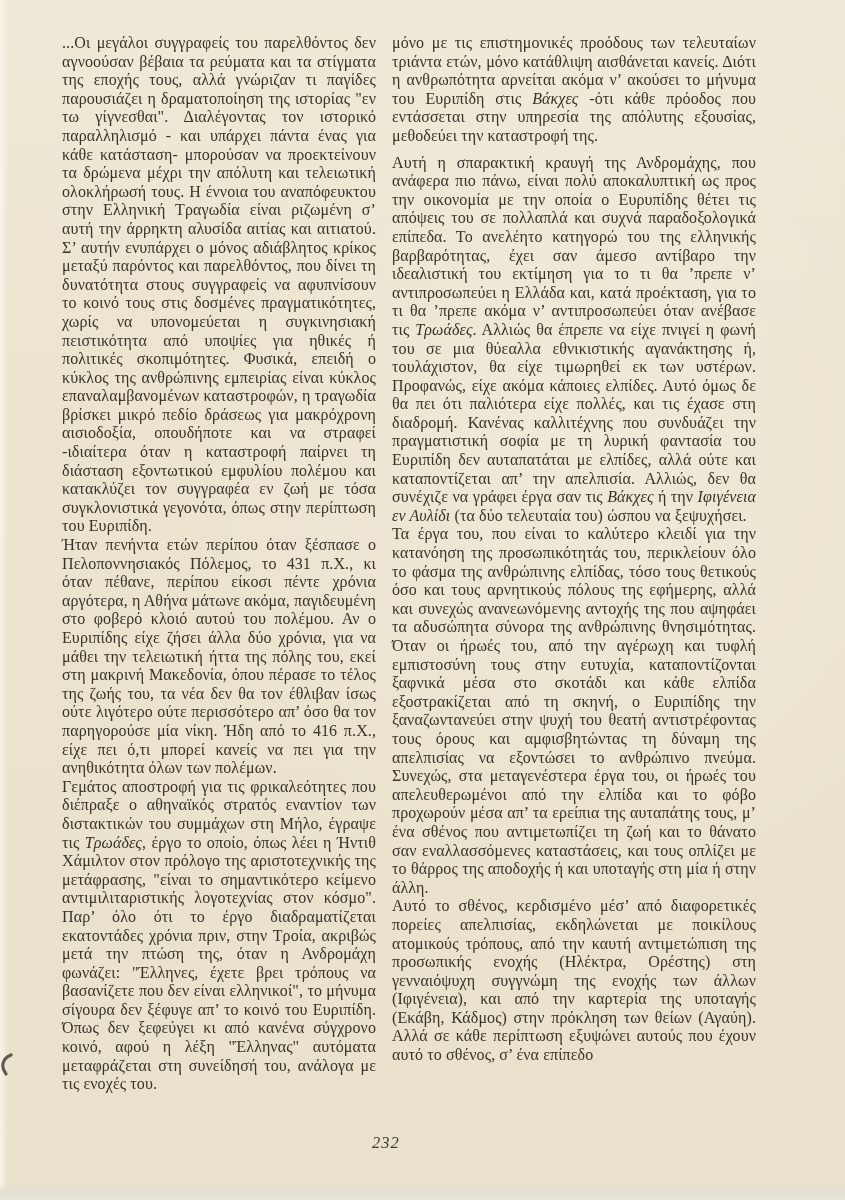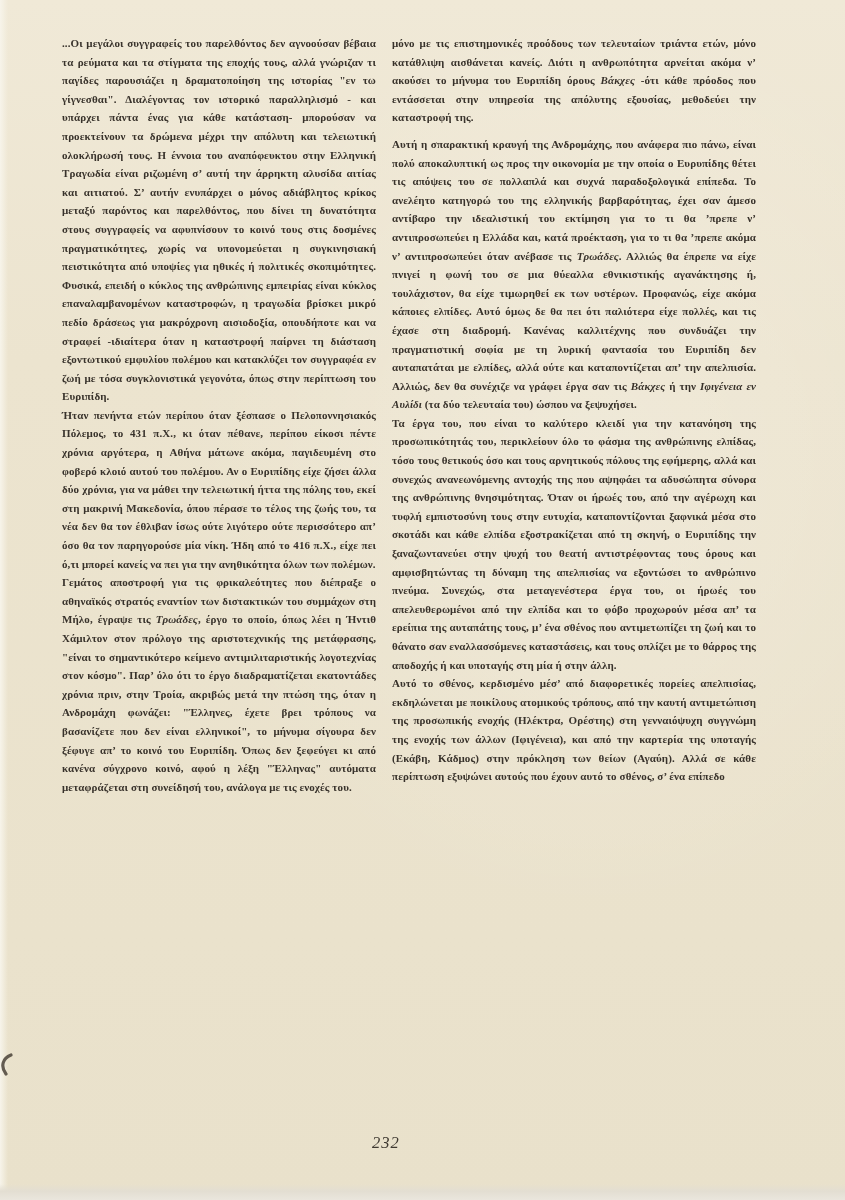--- a/index.html
+++ b/index.html
@@ -29,25 +29,24 @@
   .ink-mark{
     position:absolute;left:-2px;top:1053px;
   }
   .text-block{
     position:absolute;left:62px;top:34px;
     display:flex;
   }
   .col{
     text-align:justify;
     color:#38322b;
-    font-size:11px;
+    font-size:16px;
     line-height:18.6px;
     letter-spacing:0.1px;
     hyphens:auto;
-    font-weight:bold;
   }
   .col-left{width:314px;margin-right:16px;}
   .col-right{width:364px;}
   .para{margin:0;}
   .para.gap-after{margin-bottom:8px;}
   .it{font-style:italic;}
   .page-number{
     position:absolute;left:372px;top:1133px;
     font-style:italic;
     font-size:16.5px;
@@ -69,21 +68,21 @@
     </svg>
   </div>
 
   <div class="text-block">
     <div class="col col-left">
         <p class="para"><span class="">...Οι μεγάλοι συγγραφείς του παρελθόντος δεν αγνοούσαν βέβαια τα ρεύματα και τα στίγματα της εποχής τους, αλλά γνώριζαν τι παγίδες παρουσιάζει η δραματοποίηση της ιστορίας "εν τω γίγνεσθαι". Διαλέγοντας τον ιστορικό παραλληλισμό - και υπάρχει πάντα ένας για κάθε κατάσταση- μπορούσαν  να προεκτείνουν τα δρώμενα μέχρι την απόλυτη και τελειωτική ολοκλήρωσή τους. Η έννοια του αναπόφευκτου στην Ελληνική Τραγωδία είναι ριζωμένη σ’ αυτή την άρρηκτη αλυσίδα αιτίας και αιτιατού. Σ’ αυτήν ενυπάρχει ο μόνος αδιάβλητος κρίκος μεταξύ παρόντος και παρελθόντος, που δίνει τη δυνατότητα στους συγγραφείς να αφυπνίσουν το κοινό τους στις δοσμένες πραγματικότητες, χωρίς να υπονομεύεται η συγκινησιακή πειστικότητα από υποψίες για ηθικές ή πολιτικές σκοπιμότητες. Φυσικά, επειδή ο κύκλος της ανθρώπινης εμπειρίας είναι κύκλος επαναλαμβανομένων καταστροφών, η τραγωδία βρίσκει μικρό πεδίο δράσεως για μακρόχρονη αισιοδοξία, οπουδήποτε και να στραφεί -ιδιαίτερα όταν η καταστροφή παίρνει τη διάσταση εξοντωτικού εμφυλίου πολέμου και κατακλύζει τον συγγραφέα εν ζωή με τόσα συγκλονιστικά γεγονότα, όπως στην περίπτωση του Ευριπίδη.</span></p>
         <p class="para"><span class="">Ήταν πενήντα ετών περίπου όταν ξέσπασε ο Πελοποννησιακός Πόλεμος, το 431 π.Χ., κι όταν πέθανε, περίπου είκοσι πέντε χρόνια αργότερα, η Αθήνα μάτωνε ακόμα, παγιδευμένη στο φοβερό κλοιό αυτού του πολέμου. Αν ο Ευριπίδης είχε ζήσει άλλα δύο χρόνια, για να μάθει την τελειωτική ήττα της πόλης του, εκεί στη μακρινή Μακεδονία, όπου πέρασε το τέλος της ζωής του, τα νέα δεν θα τον έθλιβαν ίσως ούτε λιγότερο ούτε περισσότερο απ’ όσο θα τον παρηγορούσε μία νίκη. Ήδη από το 416 π.Χ., είχε πει ό,τι μπορεί κανείς να πει για την ανηθικότητα όλων των πολέμων.</span></p>
         <p class="para"><span class="">Γεμάτος αποστροφή για τις φρικαλεότητες που διέπραξε ο αθηναϊκός στρατός εναντίον των διστακτικών του συμμάχων στη Μήλο, έγραψε τις </span><span class="it">Τρωάδες</span><span class="">, έργο το οποίο, όπως λέει η Ήντιθ Χάμιλτον στον πρόλογο της αριστοτεχνικής της μετάφρασης, "είναι το σημαντικότερο κείμενο αντιμιλιταριστικής λογοτεχνίας στον κόσμο". Παρ’ όλο ότι το έργο διαδραματίζεται εκατοντάδες χρόνια πριν, στην Τροία, ακριβώς μετά την πτώση της, όταν η Ανδρομάχη φωνάζει: "Έλληνες, έχετε βρει τρόπους να βασανίζετε που δεν είναι ελληνικοί", το μήνυμα σίγουρα δεν ξέφυγε απ’ το κοινό του Ευριπίδη. Όπως δεν ξεφεύγει κι από κανένα σύγχρονο κοινό, αφού η λέξη "Έλληνας" αυτόματα μεταφράζεται στη συνείδησή του, ανάλογα με τις ενοχές του.</span></p>
       </div>
     <div class="col col-right">
-        <p class="para gap-after"><span class="">μόνο με τις επιστημονικές προόδους των τελευταίων τριάντα ετών, μόνο κατάθλιψη αισθάνεται κανείς. Διότι η ανθρωπότητα αρνείται ακόμα ν’ ακούσει το μήνυμα του Ευριπίδη όρους </span><span class="it">Βάκχες</span><span class=""> -ότι κάθε πρόοδος που εντάσσεται στην υπηρεσία της απόλυτης εξουσίας, μεθοδεύει την καταστροφή της.</span></p>
+        <p class="para gap-after"><span class="">μόνο με τις επιστημονικές προόδους των τελευταίων τριάντα ετών, μόνο κατάθλιψη αισθάνεται κανείς. Διότι η ανθρωπότητα αρνείται ακόμα ν’ ακούσει το μήνυμα του Ευριπίδη στις </span><span class="it">Βάκχες</span><span class=""> -ότι κάθε πρόοδος που εντάσσεται στην υπηρεσία της απόλυτης εξουσίας, μεθοδεύει την καταστροφή της.</span></p>
         <p class="para"><span class="">Αυτή η σπαρακτική κραυγή της Ανδρομάχης, που ανάφερα πιο πάνω, είναι πολύ αποκαλυπτική ως προς την οικονομία με την οποία ο Ευρυπίδης θέτει τις απόψεις του σε πολλαπλά και συχνά παραδοξολογικά επίπεδα. Το ανελέητο κατηγορώ του της ελληνικής βαρβαρότητας, έχει σαν άμεσο αντίβαρο την ιδεαλιστική του εκτίμηση για το τι θα ’πρεπε ν’ αντιπροσωπεύει η Ελλάδα και, κατά προέκταση, για το τι θα ’πρεπε ακόμα ν’ αντιπροσωπεύει όταν ανέβασε τις </span><span class="it">Τρωάδες</span><span class="">. Αλλιώς θα έπρεπε να είχε πνιγεί η φωνή του σε μια θύεαλλα εθνικιστικής αγανάκτησης ή, τουλάχιστον, θα είχε τιμωρηθεί εκ των υστέρων. Προφανώς, είχε ακόμα κάποιες ελπίδες. Αυτό όμως δε θα πει ότι παλιότερα είχε πολλές, και τις έχασε στη διαδρομή. Κανένας καλλιτέχνης που συνδυάζει την πραγματιστική σοφία με τη λυρική φαντασία του Ευριπίδη δεν αυταπατάται με ελπίδες, αλλά ούτε και καταποντίζεται απ’ την απελπισία. Αλλιώς, δεν θα συνέχιζε να γράφει έργα σαν τις </span><span class="it">Βάκχες</span><span class=""> ή την </span><span class="it">Ιφιγένεια εν Αυλίδι</span><span class=""> (τα δύο τελευταία του) ώσπου να ξεψυχήσει.</span></p>
         <p class="para"><span class="">Τα έργα του, που είναι το καλύτερο κλειδί για την κατανόηση της προσωπικότητάς του, περικλείουν όλο το φάσμα της ανθρώπινης ελπίδας, τόσο τους θετικούς όσο και τους αρνητικούς πόλους της εφήμερης, αλλά και συνεχώς ανανεωνόμενης αντοχής της που αψηφάει τα αδυσώπητα σύνορα της ανθρώπινης θνησιμότητας. Όταν οι ήρωές του, από την αγέρωχη και τυφλή εμπιστοσύνη τους στην ευτυχία, καταποντίζονται ξαφνικά μέσα στο σκοτάδι και κάθε ελπίδα εξοστρακίζεται από τη σκηνή, ο Ευριπίδης την ξαναζωντανεύει στην ψυχή του θεατή αντιστρέφοντας τους όρους και αμφισβητώντας τη δύναμη της απελπισίας να εξοντώσει το ανθρώπινο πνεύμα. Συνεχώς, στα μεταγενέστερα έργα του, οι ήρωές του απελευθερωμένοι από την ελπίδα και το φόβο προχωρούν μέσα απ’ τα ερείπια της αυταπάτης τους, μ’ ένα σθένος που αντιμετωπίζει τη ζωή και το θάνατο σαν εναλλασσόμενες καταστάσεις, και τους οπλίζει με το θάρρος της αποδοχής ή και υποταγής στη μία ή στην άλλη.</span></p>
         <p class="para"><span class="">Αυτό το σθένος, κερδισμένο μέσ’ από διαφορετικές πορείες απελπισίας, εκδηλώνεται με ποικίλους ατομικούς τρόπους, από την καυτή αντιμετώπιση της προσωπικής ενοχής (Ηλέκτρα, Ορέστης) στη γενναιόψυχη συγγνώμη της ενοχής των άλλων (Ιφιγένεια), και από την καρτερία της υποταγής (Εκάβη, Κάδμος) στην πρόκληση των θείων (Αγαύη). Αλλά σε κάθε περίπτωση εξυψώνει αυτούς που έχουν αυτό το σθένος, σ’ ένα επίπεδο</span></p>
       </div>
   </div>
 
   <div class="page-number">232</div>
 </div>
 
 </body></html>

